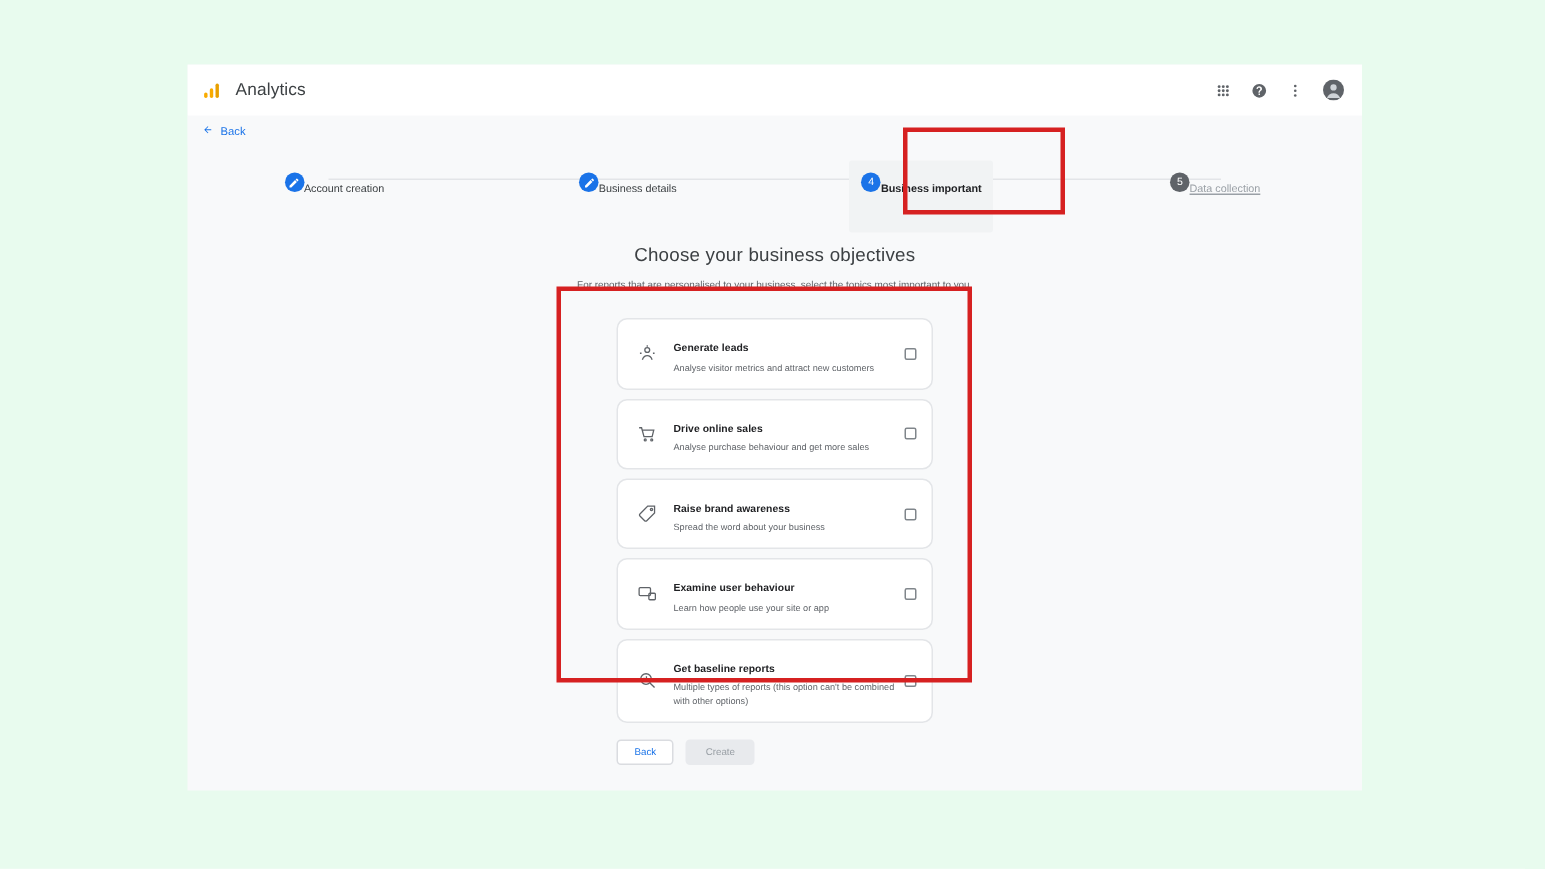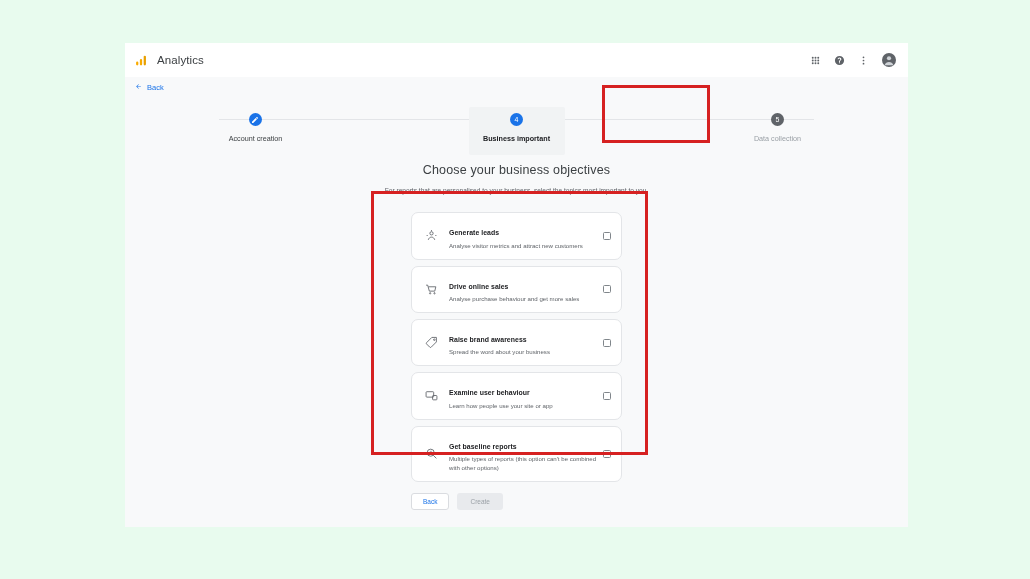--- a/index.html
+++ b/index.html
@@ -78,30 +78,30 @@
   .step.done .circle { background: #1a73e8; }
   .step.active .circle { background: #1a73e8; }
   .step.todo .circle { background: #5f6368; }
   .step .label {
     margin-top: 8px;
     font-size: 7.2px;
     color: #3c4043;
     white-space: nowrap;
   }
   .step.active .label { font-weight: bold; color: #202124; }
-  .step.todo .label { color: #9aa0a6; }
+  .step.todo .label { color: #9aa0a6; text-decoration: underline; }
   .step.active .step-bg {
     position: absolute;
     left: 50%; transform: translateX(-50%);
     top: 0; width: 96px; height: 48px;
     background: #f1f3f4;
     border-radius: 2px;
     z-index: 1;
   }
-  .step .inner { position: relative; z-index: 2; display:flex; flex-direction:column; align-items:center; }
+  .step .inner { position: relative; z-index: 2; display:flex; flex-direction:row; align-items:center; }
   #stepper .rail {
     position: absolute;
     top: 22px; left: 12%; right: 12%;
     height: 1px; background: #e3e5e8;
     z-index: 0;
   }
 
   
   #content {
     position: relative;
@@ -261,20 +261,30 @@
         <span class="circle">
           <svg width="8" height="8" viewBox="0 0 24 24" fill="#ffffff">
             <path d="M3 17.3V21h3.7L17.8 9.9l-3.7-3.7L3 17.3zM20.7 7c.4-.4.4-1 0-1.4l-2.3-2.3c-.4-.4-1-.4-1.4 0l-1.8 1.8 3.7 3.7L20.7 7z"></path>
           </svg>
         </span>
         <span class="label">Account creation</span>
       </div>
     </div>
 
 
+    <div class="step done">
+      <div class="inner">
+        <span class="circle">
+          <svg width="8" height="8" viewBox="0 0 24 24" fill="#ffffff">
+            <path d="M3 17.3V21h3.7L17.8 9.9l-3.7-3.7L3 17.3zM20.7 7c.4-.4.4-1 0-1.4l-2.3-2.3c-.4-.4-1-.4-1.4 0l-1.8 1.8 3.7 3.7L20.7 7z"></path>
+          </svg>
+        </span>
+        <span class="label">Business details</span>
+      </div>
+    </div>
 
     <div class="step active">
       <div class="step-bg"></div>
       <div class="inner">
         <span class="circle">4</span>
         <span class="label">Business important</span>
       </div>
     </div>
 
     <div class="step todo">

